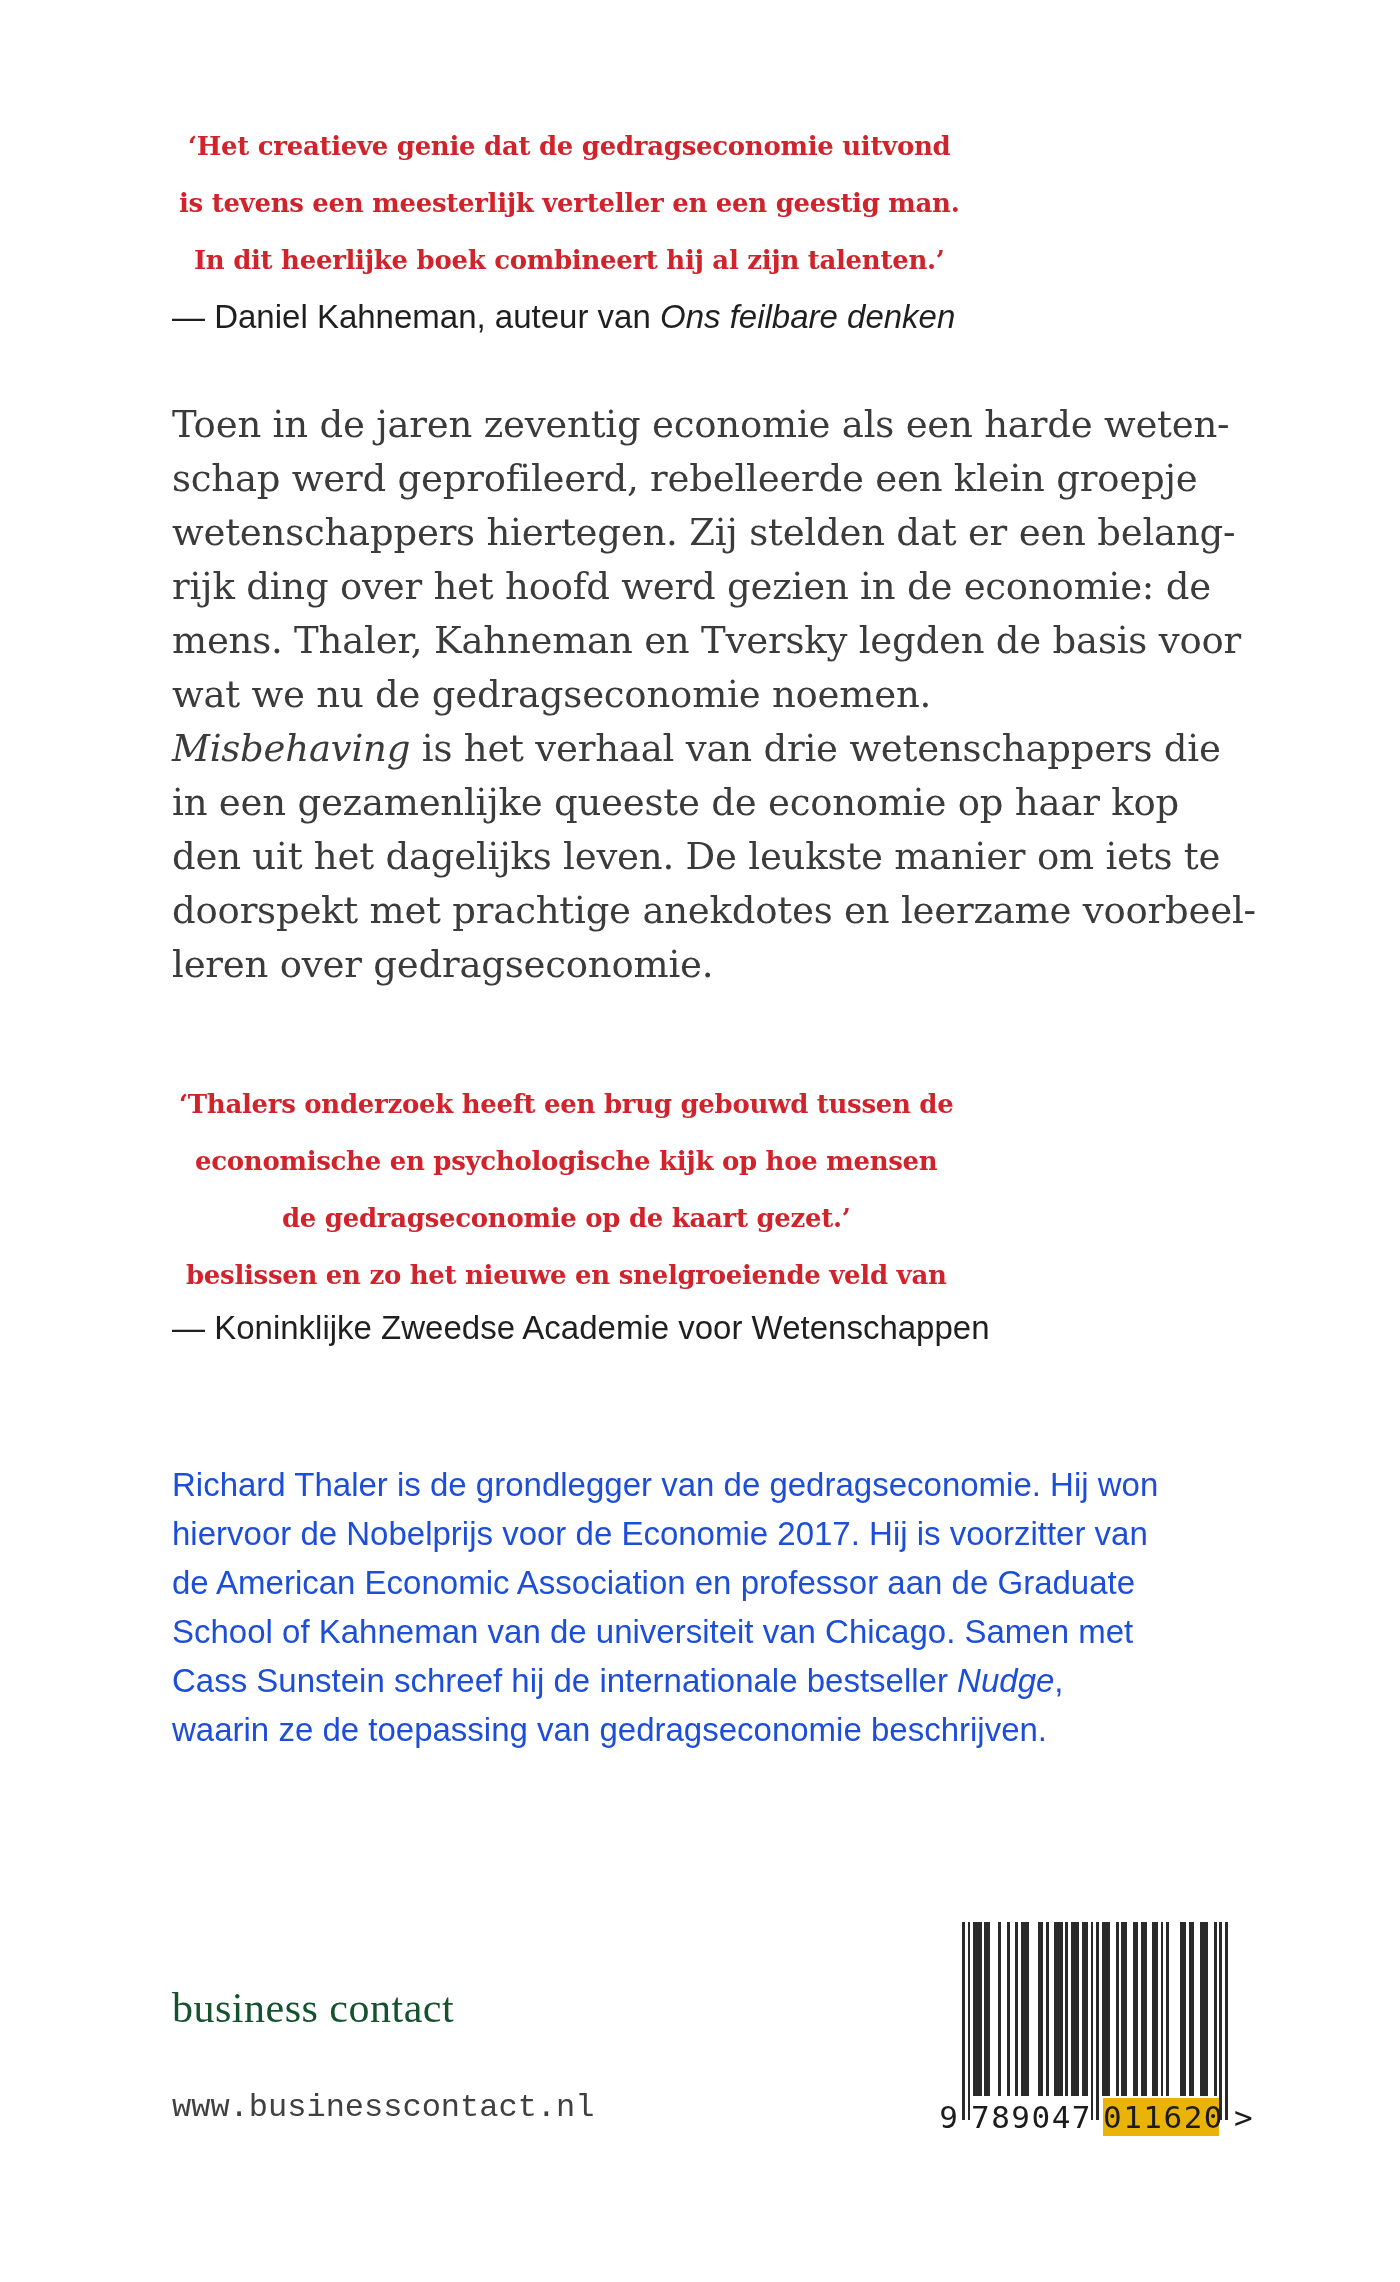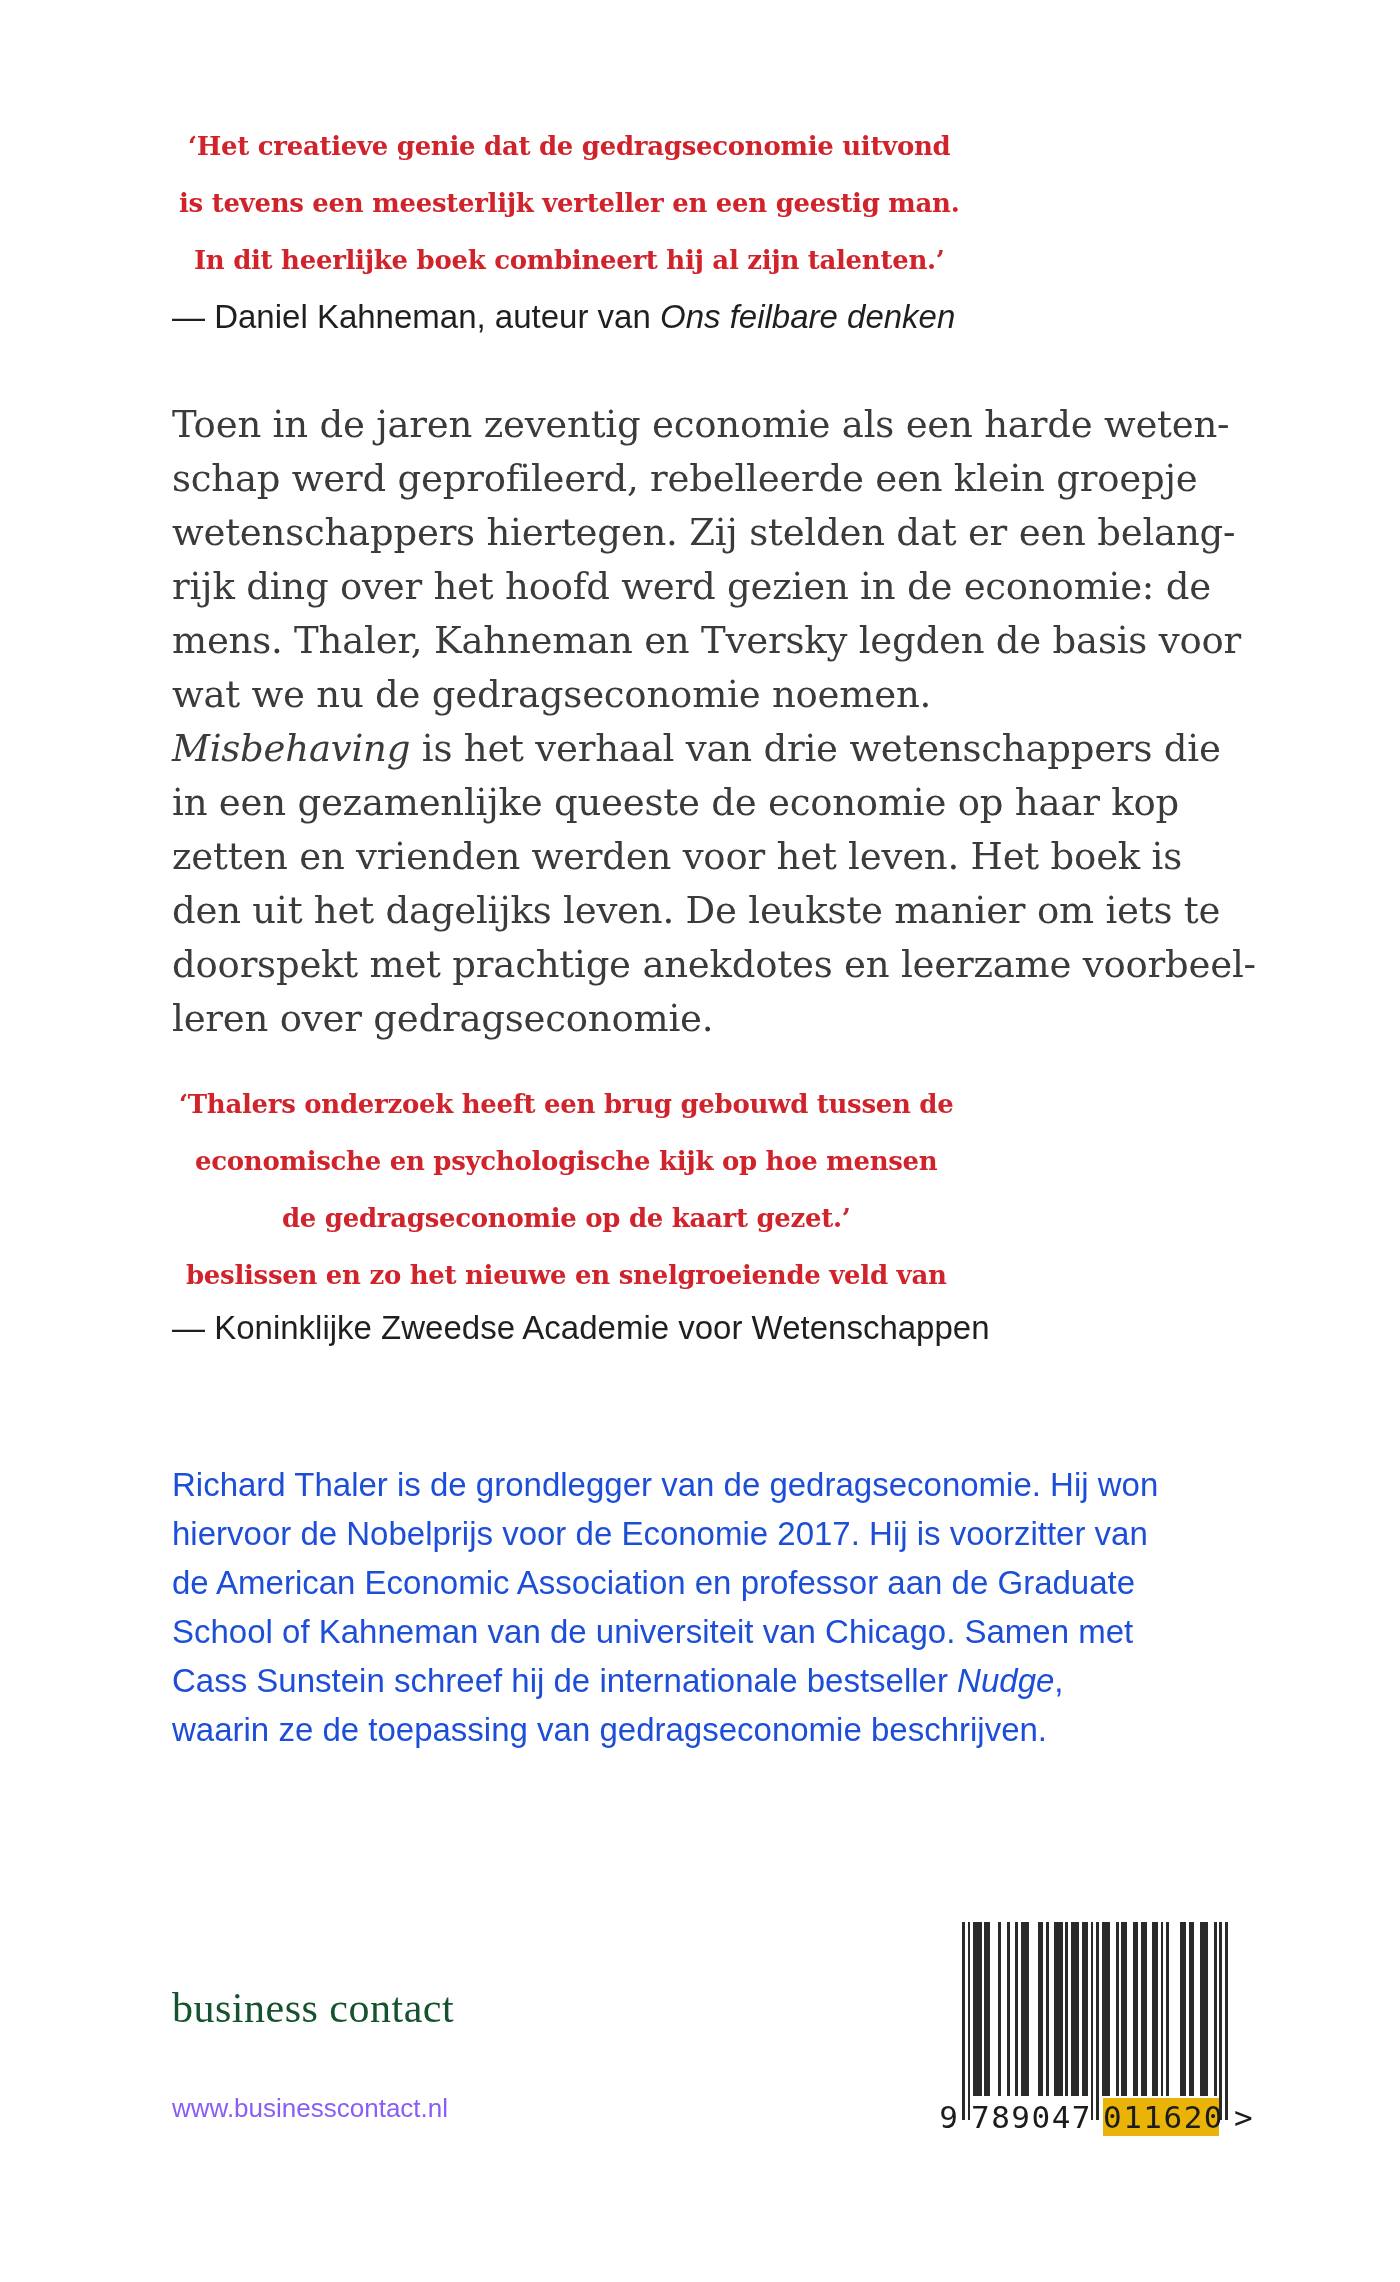--- a/index.html
+++ b/index.html
@@ -66,24 +66,24 @@
     font-family: "Liberation Serif", serif;
     font-size: 42px;
     line-height: 52px;
     letter-spacing: 0.5px;
     color: #14532d;
   }
 
   .website {
     left: 172px;
     top: 2086px;
-    font-family: Liberation Sans, sans-serif;
-    font-size: 26px;
+    font-family: Liberation Mono, monospace;
+    font-size: 32px;
     line-height: 44px;
-    color: #8b5cf6;
+    color: #404040;
   }
 
   
   .barcode {
     left: 962px;
     top: 1922px;
     width: 300px;
     height: 220px;
   }
   .bars {
@@ -132,21 +132,20 @@
 
 <div class="abs description">
     <div class="line"><span>Toen in de jaren zeventig economie als een harde weten-</span></div>
     <div class="line"><span>schap werd geprofileerd, rebelleerde een klein groepje</span></div>
     <div class="line"><span>wetenschappers hiertegen. Zij stelden dat er een belang-</span></div>
     <div class="line"><span>rijk ding over het hoofd werd gezien in de economie: de</span></div>
     <div class="line"><span>mens. Thaler, Kahneman en Tversky legden de basis voor</span></div>
     <div class="line"><span>wat we nu de gedragseconomie noemen.</span></div>
     <div class="line"><span class="it">Misbehaving</span><span> is het verhaal van drie wetenschappers die</span></div>
     <div class="line"><span>in een gezamenlijke queeste de economie op haar kop</span></div>
-    <div class="line"><span>zetten en vrienden werden voor het leven. Het boek is</span></div>
     <div class="line"><span>den uit het dagelijks leven. De leukste manier om iets te</span></div>
     <div class="line"><span>doorspekt met prachtige anekdotes en leerzame voorbeel-</span></div>
     <div class="line"><span>leren over gedragseconomie.</span></div>
   </div>
 
 <div class="abs quote" style="top:1076px">
     <div class="line"><span>‘Thalers onderzoek heeft een brug gebouwd tussen de</span></div>
     <div class="line"><span>economische en psychologische kijk op hoe mensen</span></div>
     <div class="line"><span>de gedragseconomie op de kaart gezet.’</span></div>
     <div class="line"><span>beslissen en zo het nieuwe en snelgroeiende veld van</span></div>

